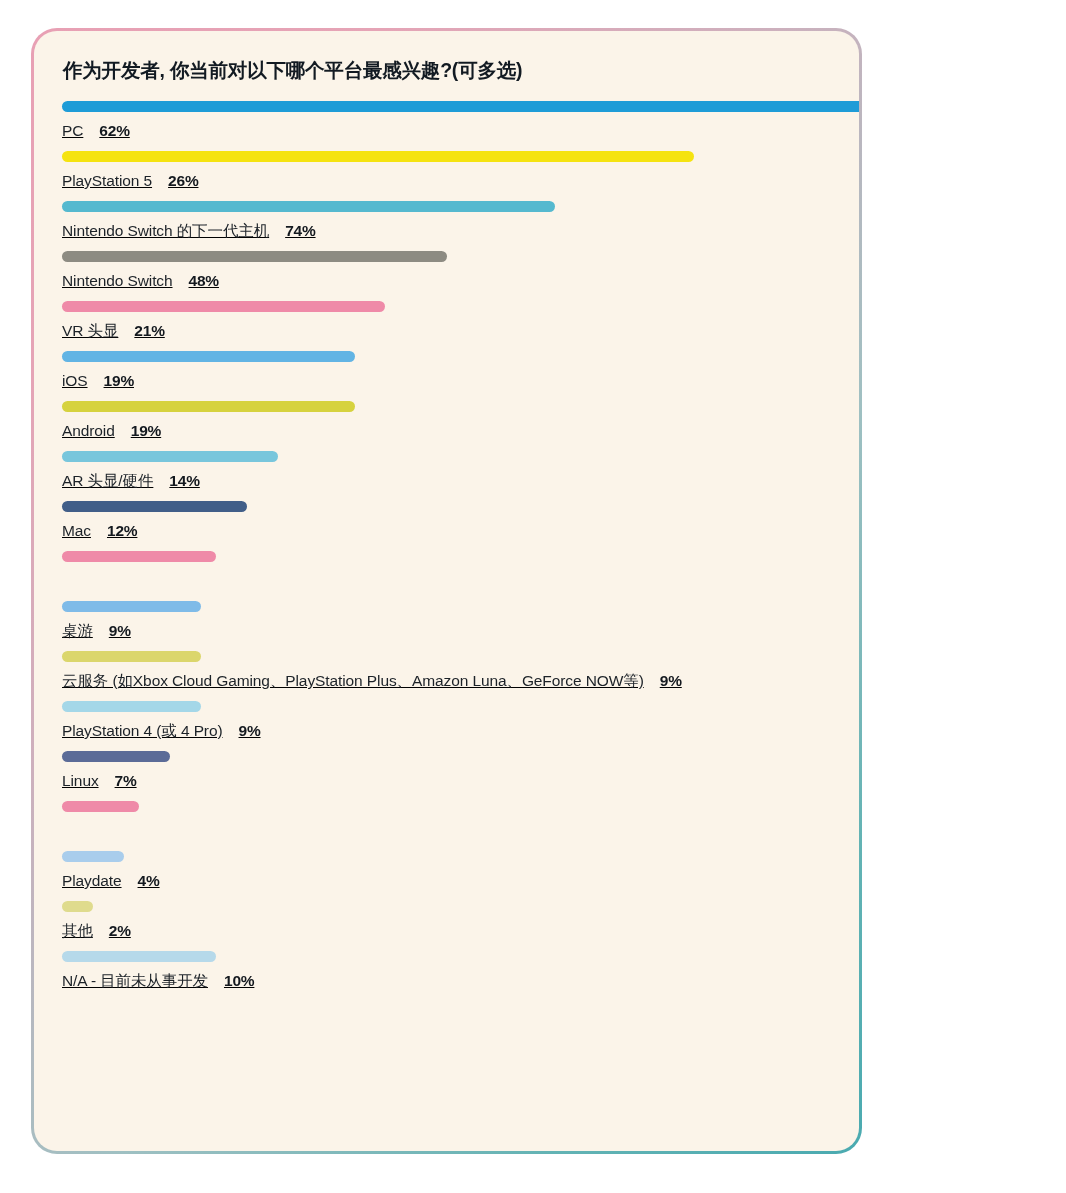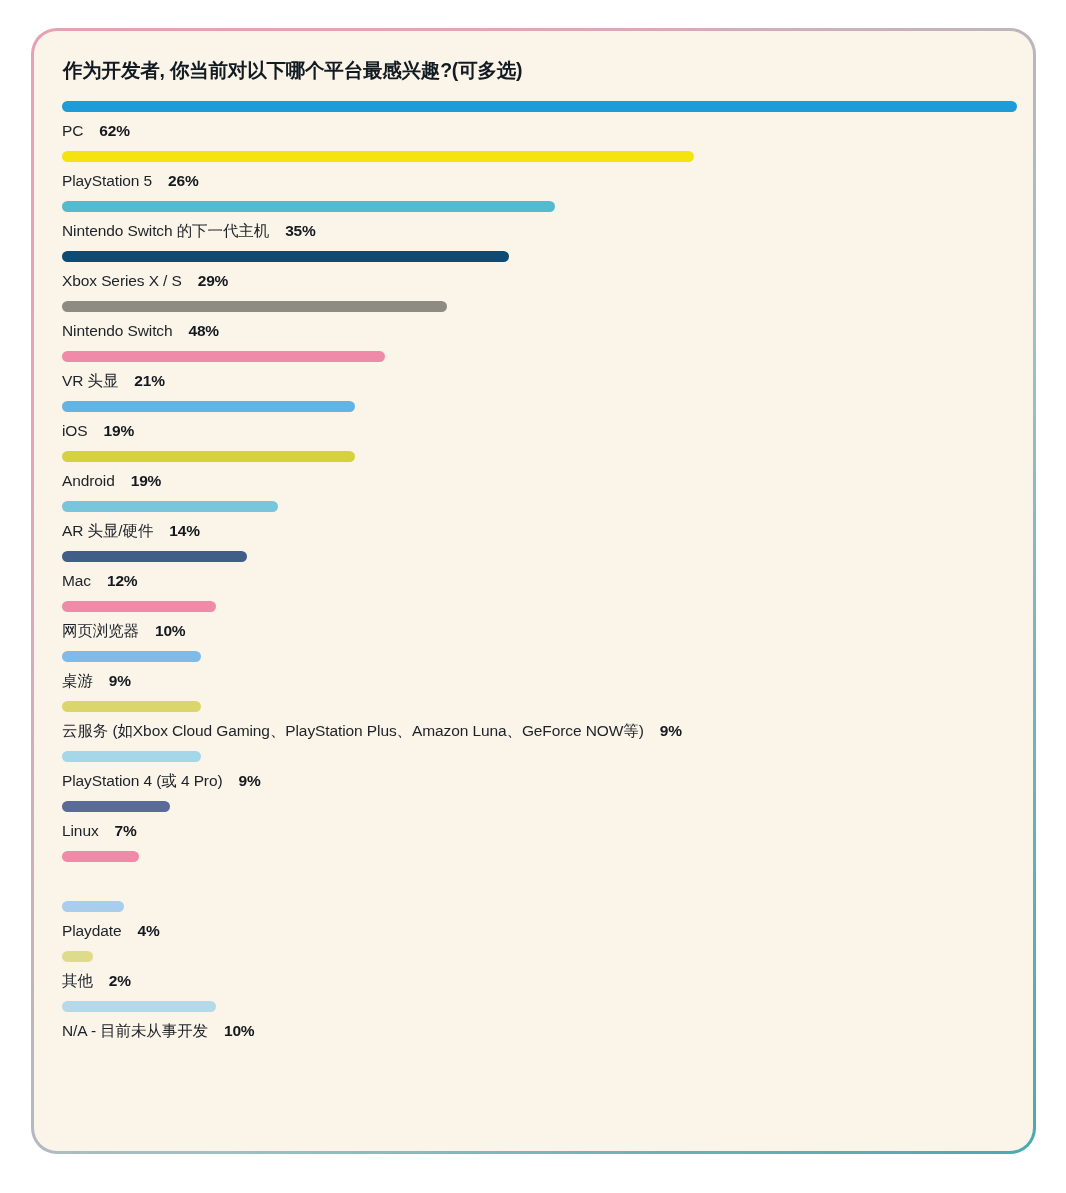--- a/index.html
+++ b/index.html
@@ -11,21 +11,21 @@
     width: 1066px;
     height: 1193px;
     font-family: "Liberation Sans", "DejaVu Sans", sans-serif;
     overflow: hidden;
   }
 
   #card {
     position: absolute;
     left: 31px;
     top: 28px;
-    width: 1005px;
+    width: 831px;
     height: 1126px;
     border-radius: 26px;
     padding: 3px;
     background: linear-gradient(135deg,
        #e8a0b4 0%,
        #e5a4b6 18%,
        #cdb0bd 38%,
        #9fc0c2 62%,
        #63b3b4 84%,
        #4aaab0 100%);
@@ -46,20 +46,21 @@
     font-size: 19.5px;
     font-weight: bold;
     color: #121a22;
     letter-spacing: -0.2px;
     margin: 0 0 14px 1px;
     white-space: nowrap;
   }
 
   #bars {
     position: relative;
+    text-decoration: underline;
   }
 
   .bar-row {
     position: relative;
     height: 50px;
   }
 
   .bar-track {
     position: relative;
     height: 11px;
@@ -111,27 +112,21 @@
         <div class="bar-row">
           <div class="bar-track">
             <div class="bar-fill" style="width: 631.532px; background: rgb(245, 227, 16);"></div>
           </div>
           <div class="bar-label-line"><span class="bar-name">PlayStation 5</span><span class="bar-value">26%</span></div>
         </div>
         <div class="bar-row">
           <div class="bar-track">
             <div class="bar-fill" style="width: 492.903px; background: rgb(85, 185, 207);"></div>
           </div>
-          <div class="bar-label-line"><span class="bar-name">Nintendo Switch 的下一代主机</span><span class="bar-value">35%</span></div>
-        </div>
-        <div class="bar-row">
-          <div class="bar-track">
-            <div class="bar-fill" style="width: 446.694px; background: rgb(13, 75, 115);"></div>
-          </div>
-          <div class="bar-label-line"><span class="bar-name">Xbox Series X / S</span><span class="bar-value">29%</span></div>
+          <div class="bar-label-line"><span class="bar-name">Nintendo Switch 的下一代主机</span><span class="bar-value">74%</span></div>
         </div>
         <div class="bar-row">
           <div class="bar-track">
             <div class="bar-fill" style="width: 385.081px; background: rgb(141, 139, 130);"></div>
           </div>
           <div class="bar-label-line"><span class="bar-name">Nintendo Switch</span><span class="bar-value">48%</span></div>
         </div>
         <div class="bar-row">
           <div class="bar-track">
             <div class="bar-fill" style="width: 323.468px; background: rgb(239, 138, 168);"></div>
@@ -159,21 +154,20 @@
         <div class="bar-row">
           <div class="bar-track">
             <div class="bar-fill" style="width: 184.839px; background: rgb(65, 94, 136);"></div>
           </div>
           <div class="bar-label-line"><span class="bar-name">Mac</span><span class="bar-value">12%</span></div>
         </div>
         <div class="bar-row">
           <div class="bar-track">
             <div class="bar-fill" style="width: 154.032px; background: rgb(239, 138, 168);"></div>
           </div>
-          <div class="bar-label-line"><span class="bar-name">网页浏览器</span><span class="bar-value">10%</span></div>
         </div>
         <div class="bar-row">
           <div class="bar-track">
             <div class="bar-fill" style="width: 138.629px; background: rgb(127, 187, 232);"></div>
           </div>
           <div class="bar-label-line"><span class="bar-name">桌游</span><span class="bar-value">9%</span></div>
         </div>
         <div class="bar-row">
           <div class="bar-track">
             <div class="bar-fill" style="width: 138.629px; background: rgb(219, 214, 108);"></div>

